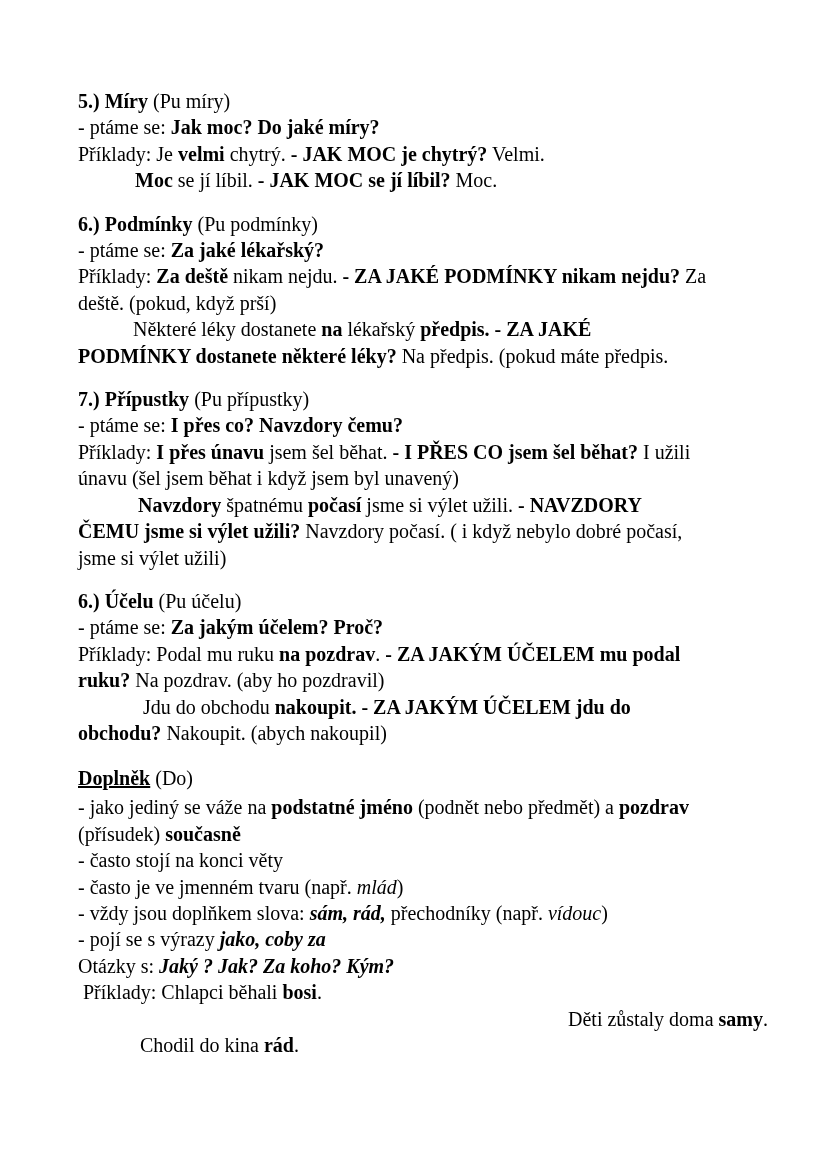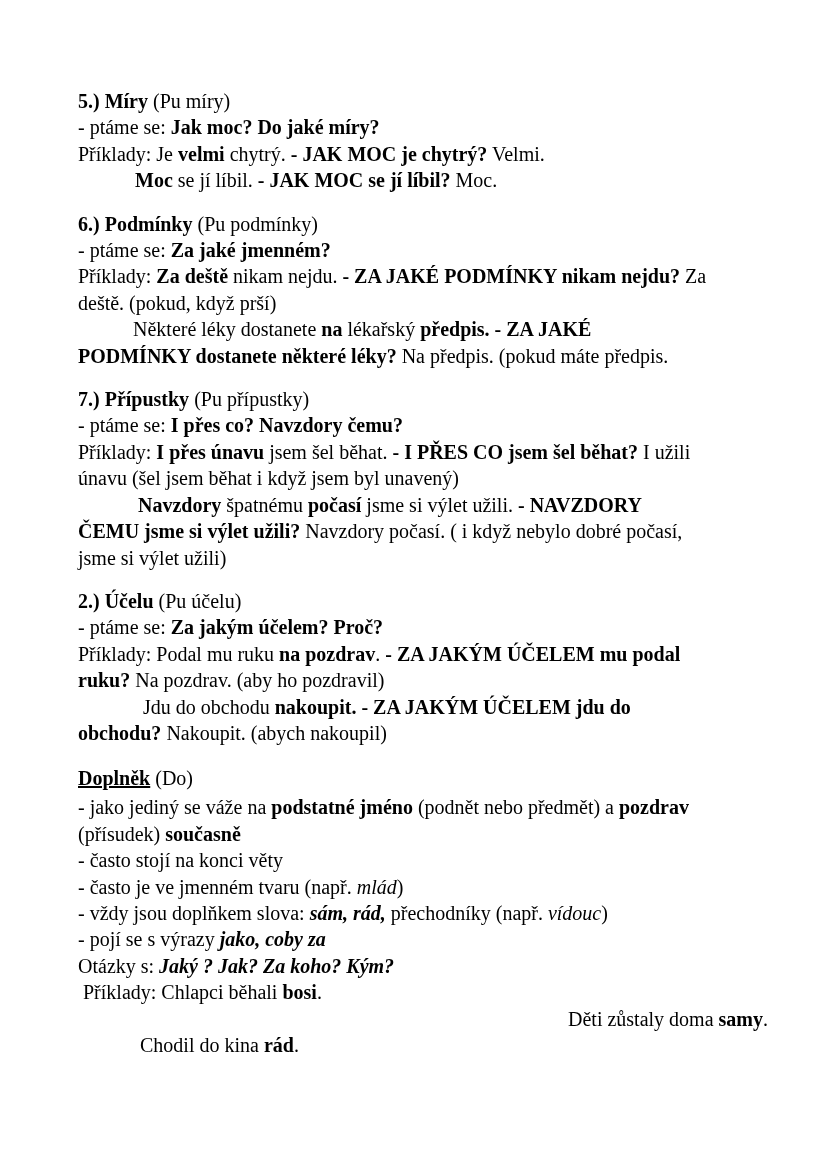--- a/index.html
+++ b/index.html
@@ -41,35 +41,35 @@
 <body>
 
 <div class="page">
   <div id="doc-body">
       <div class="line"><span class="run b">5.) Míry</span><span class="run"> (Pu míry)</span></div>
       <div class="line"><span class="run">- ptáme se: </span><span class="run b">Jak moc? Do jaké míry?</span></div>
       <div class="line"><span class="run">Příklady: Je </span><span class="run b">velmi</span><span class="run"> chytrý. </span><span class="run b">- JAK MOC je chytrý?</span><span class="run"> Velmi.</span></div>
       <div class="line" style="padding-left: 57px;"><span class="run b">Moc</span><span class="run"> se jí líbil. </span><span class="run b">- JAK MOC se jí líbil?</span><span class="run"> Moc.</span></div>
       <div class="line spacer"></div>
       <div class="line"><span class="run b">6.) Podmínky</span><span class="run"> (Pu podmínky)</span></div>
-      <div class="line"><span class="run">- ptáme se: </span><span class="run b">Za jaké jmenném?</span></div>
+      <div class="line"><span class="run">- ptáme se: </span><span class="run b">Za jaké lékařský?</span></div>
       <div class="line"><span class="run">Příklady: </span><span class="run b">Za deště</span><span class="run"> nikam nejdu. </span><span class="run b">- ZA JAKÉ PODMÍNKY nikam nejdu?</span><span class="run"> Za</span></div>
       <div class="line"><span class="run">deště. (pokud, když prší)</span></div>
       <div class="line" style="padding-left: 55px;"><span class="run">Některé léky dostanete </span><span class="run b">na</span><span class="run"> lékařský </span><span class="run b">předpis. - ZA JAKÉ</span></div>
       <div class="line"><span class="run b">PODMÍNKY dostanete některé léky?</span><span class="run"> Na předpis. (pokud máte předpis.</span></div>
       <div class="line spacer"></div>
       <div class="line"><span class="run b">7.) Přípustky</span><span class="run"> (Pu přípustky)</span></div>
       <div class="line"><span class="run">- ptáme se: </span><span class="run b">I přes co? Navzdory čemu?</span></div>
       <div class="line"><span class="run">Příklady: </span><span class="run b">I přes únavu</span><span class="run"> jsem šel běhat. </span><span class="run b">- I PŘES CO jsem šel běhat?</span><span class="run"> I užili</span></div>
       <div class="line"><span class="run">únavu (šel jsem běhat i když jsem byl unavený)</span></div>
       <div class="line" style="padding-left: 60px;"><span class="run b">Navzdory</span><span class="run"> špatnému </span><span class="run b">počasí</span><span class="run"> jsme si výlet užili. </span><span class="run b">- NAVZDORY</span></div>
       <div class="line"><span class="run b">ČEMU jsme si výlet užili?</span><span class="run"> Navzdory počasí. ( i když nebylo dobré počasí,</span></div>
       <div class="line"><span class="run">jsme si výlet užili)</span></div>
       <div class="line spacer"></div>
-      <div class="line"><span class="run b">2.) Účelu</span><span class="run"> (Pu účelu)</span></div>
+      <div class="line"><span class="run b">6.) Účelu</span><span class="run"> (Pu účelu)</span></div>
       <div class="line"><span class="run">- ptáme se: </span><span class="run b">Za jakým účelem? Proč?</span></div>
       <div class="line"><span class="run">Příklady: Podal mu ruku </span><span class="run b">na pozdrav</span><span class="run">. </span><span class="run b">- ZA JAKÝM ÚČELEM mu podal</span></div>
       <div class="line"><span class="run b">ruku?</span><span class="run"> Na pozdrav. (aby ho pozdravil)</span></div>
       <div class="line" style="padding-left: 65px;"><span class="run">Jdu do obchodu </span><span class="run b">nakoupit. - ZA JAKÝM ÚČELEM jdu do</span></div>
       <div class="line"><span class="run b">obchodu?</span><span class="run"> Nakoupit. (abych nakoupil)</span></div>
       <div class="line spacer"></div>
       <div class="line heading"><span class="run b u">Doplněk</span><span class="run"> (Do)</span></div>
       <div class="line"><span class="run">- jako jediný se váže na </span><span class="run b">podstatné jméno</span><span class="run"> (podnět nebo předmět) a </span><span class="run b">pozdrav</span></div>
       <div class="line"><span class="run">(přísudek) </span><span class="run b">současně</span></div>
       <div class="line"><span class="run">- často stojí na konci věty</span></div>

